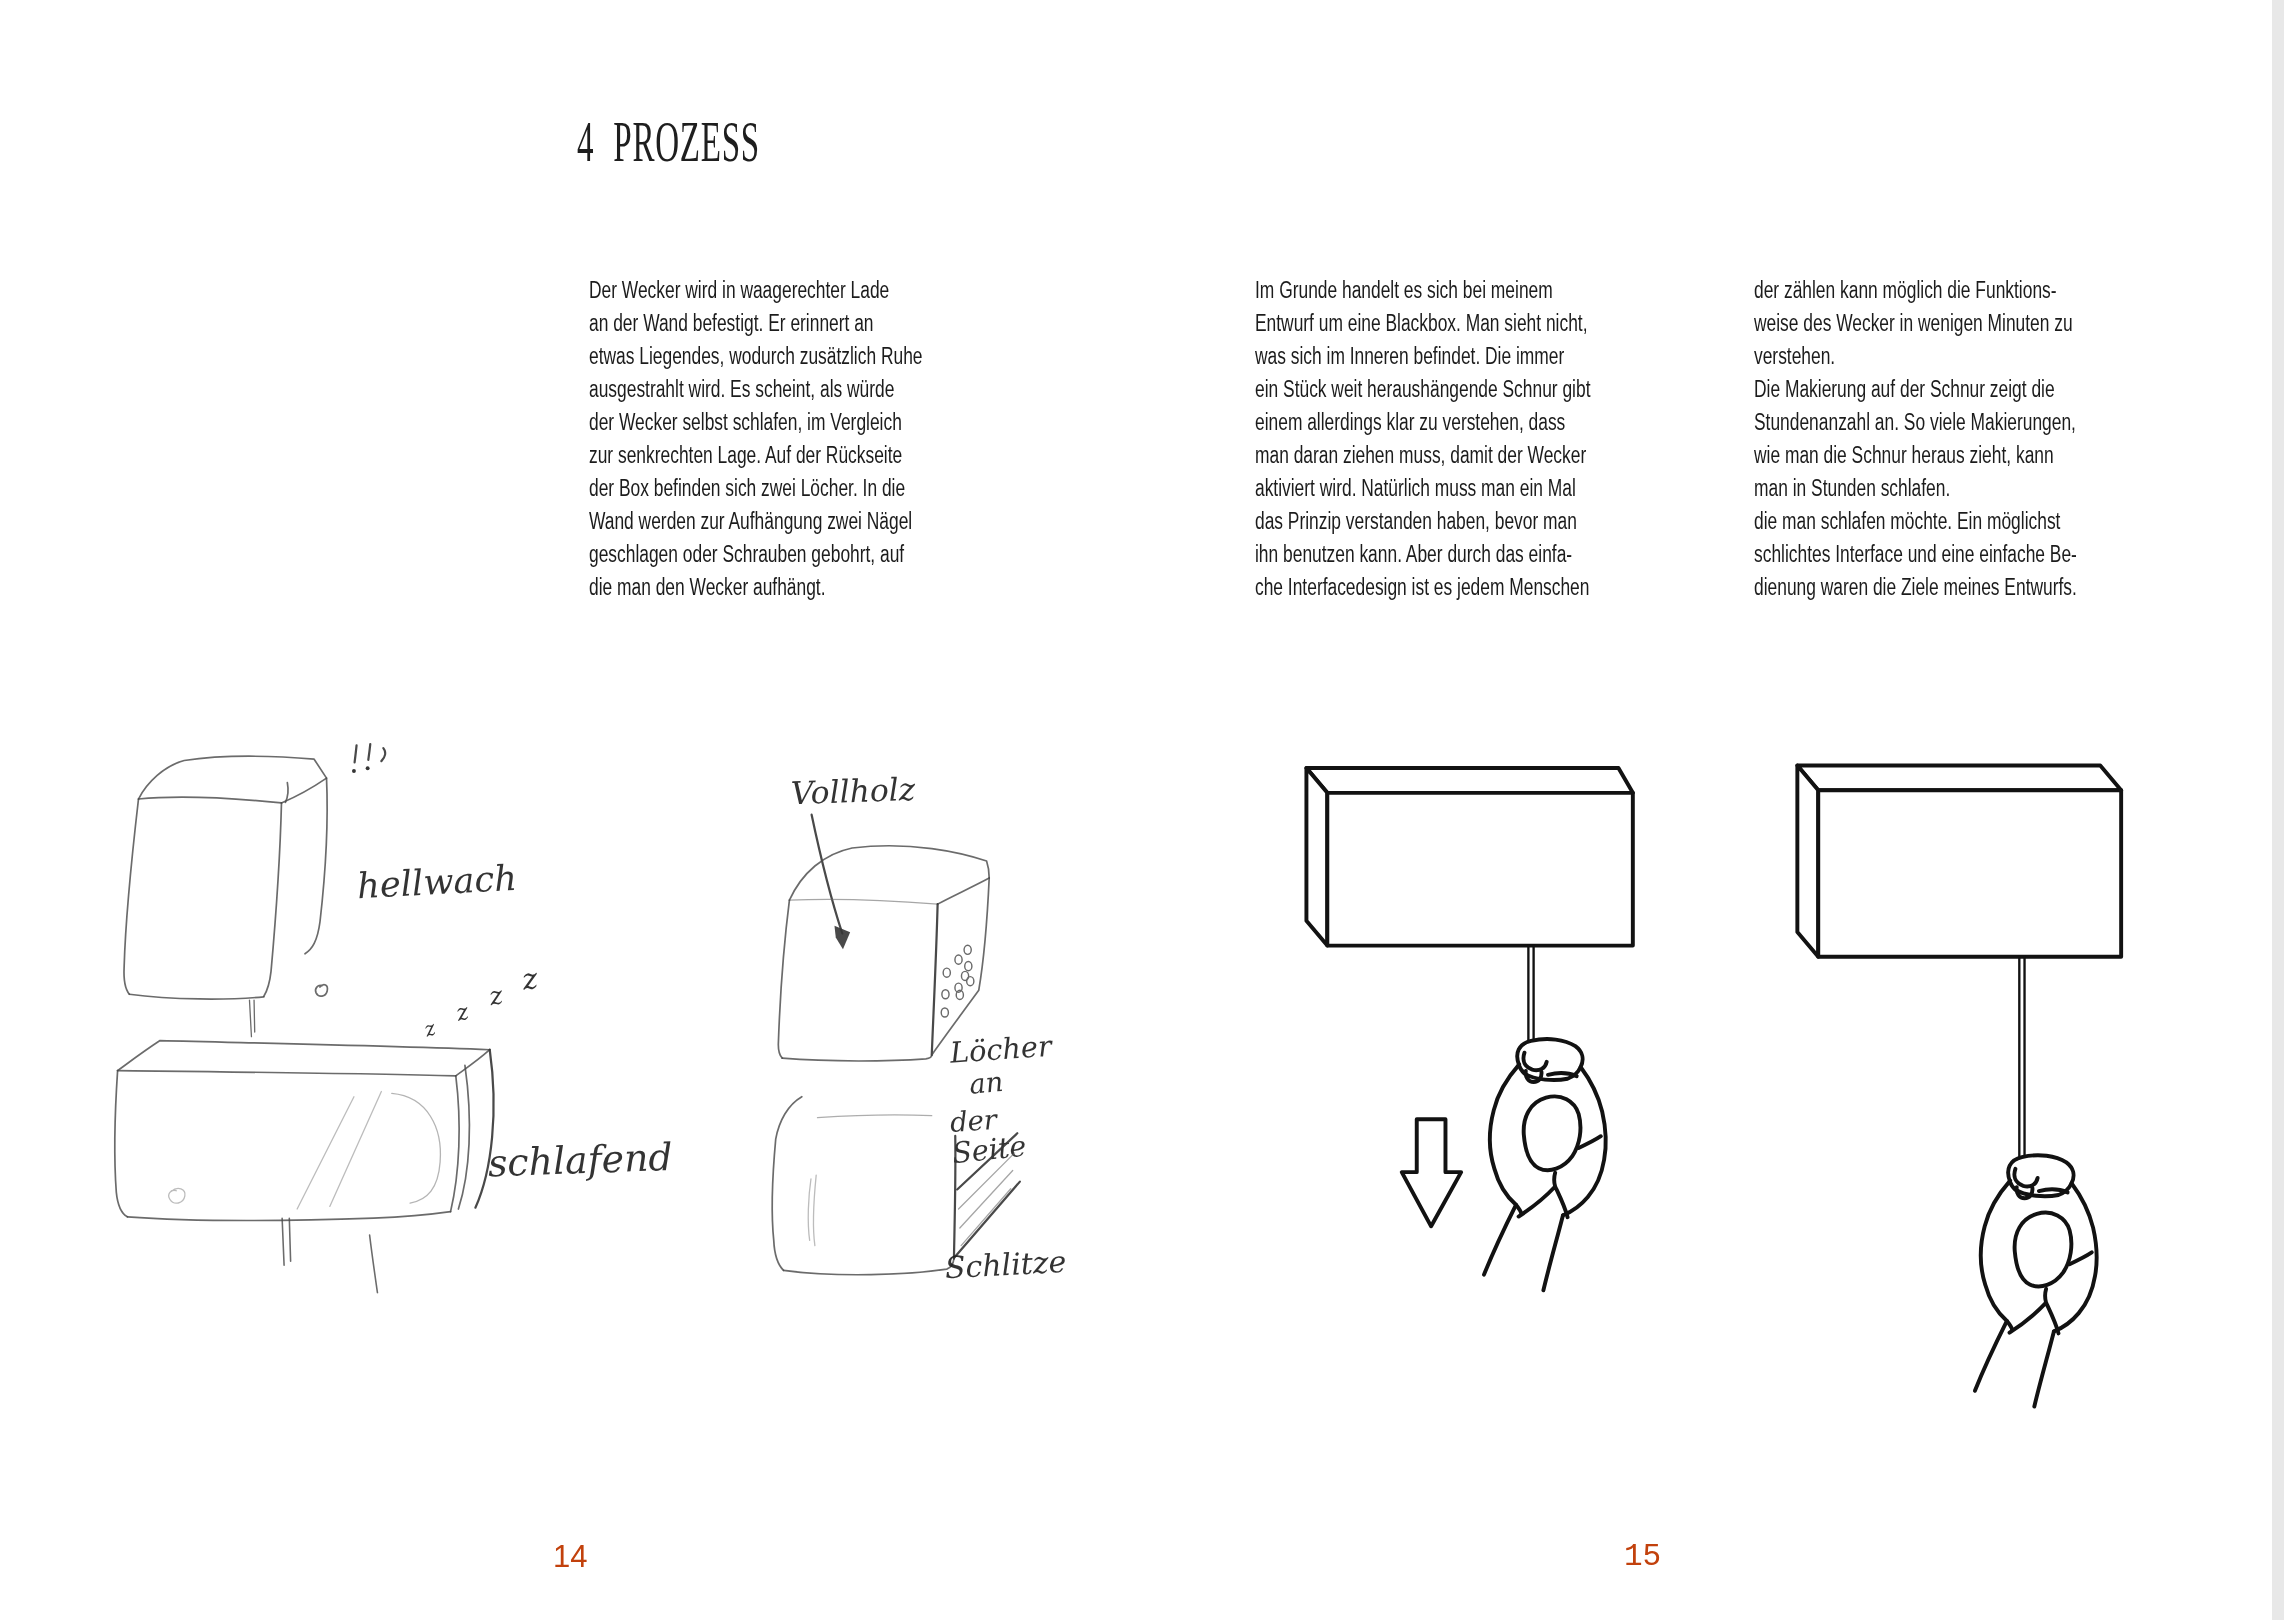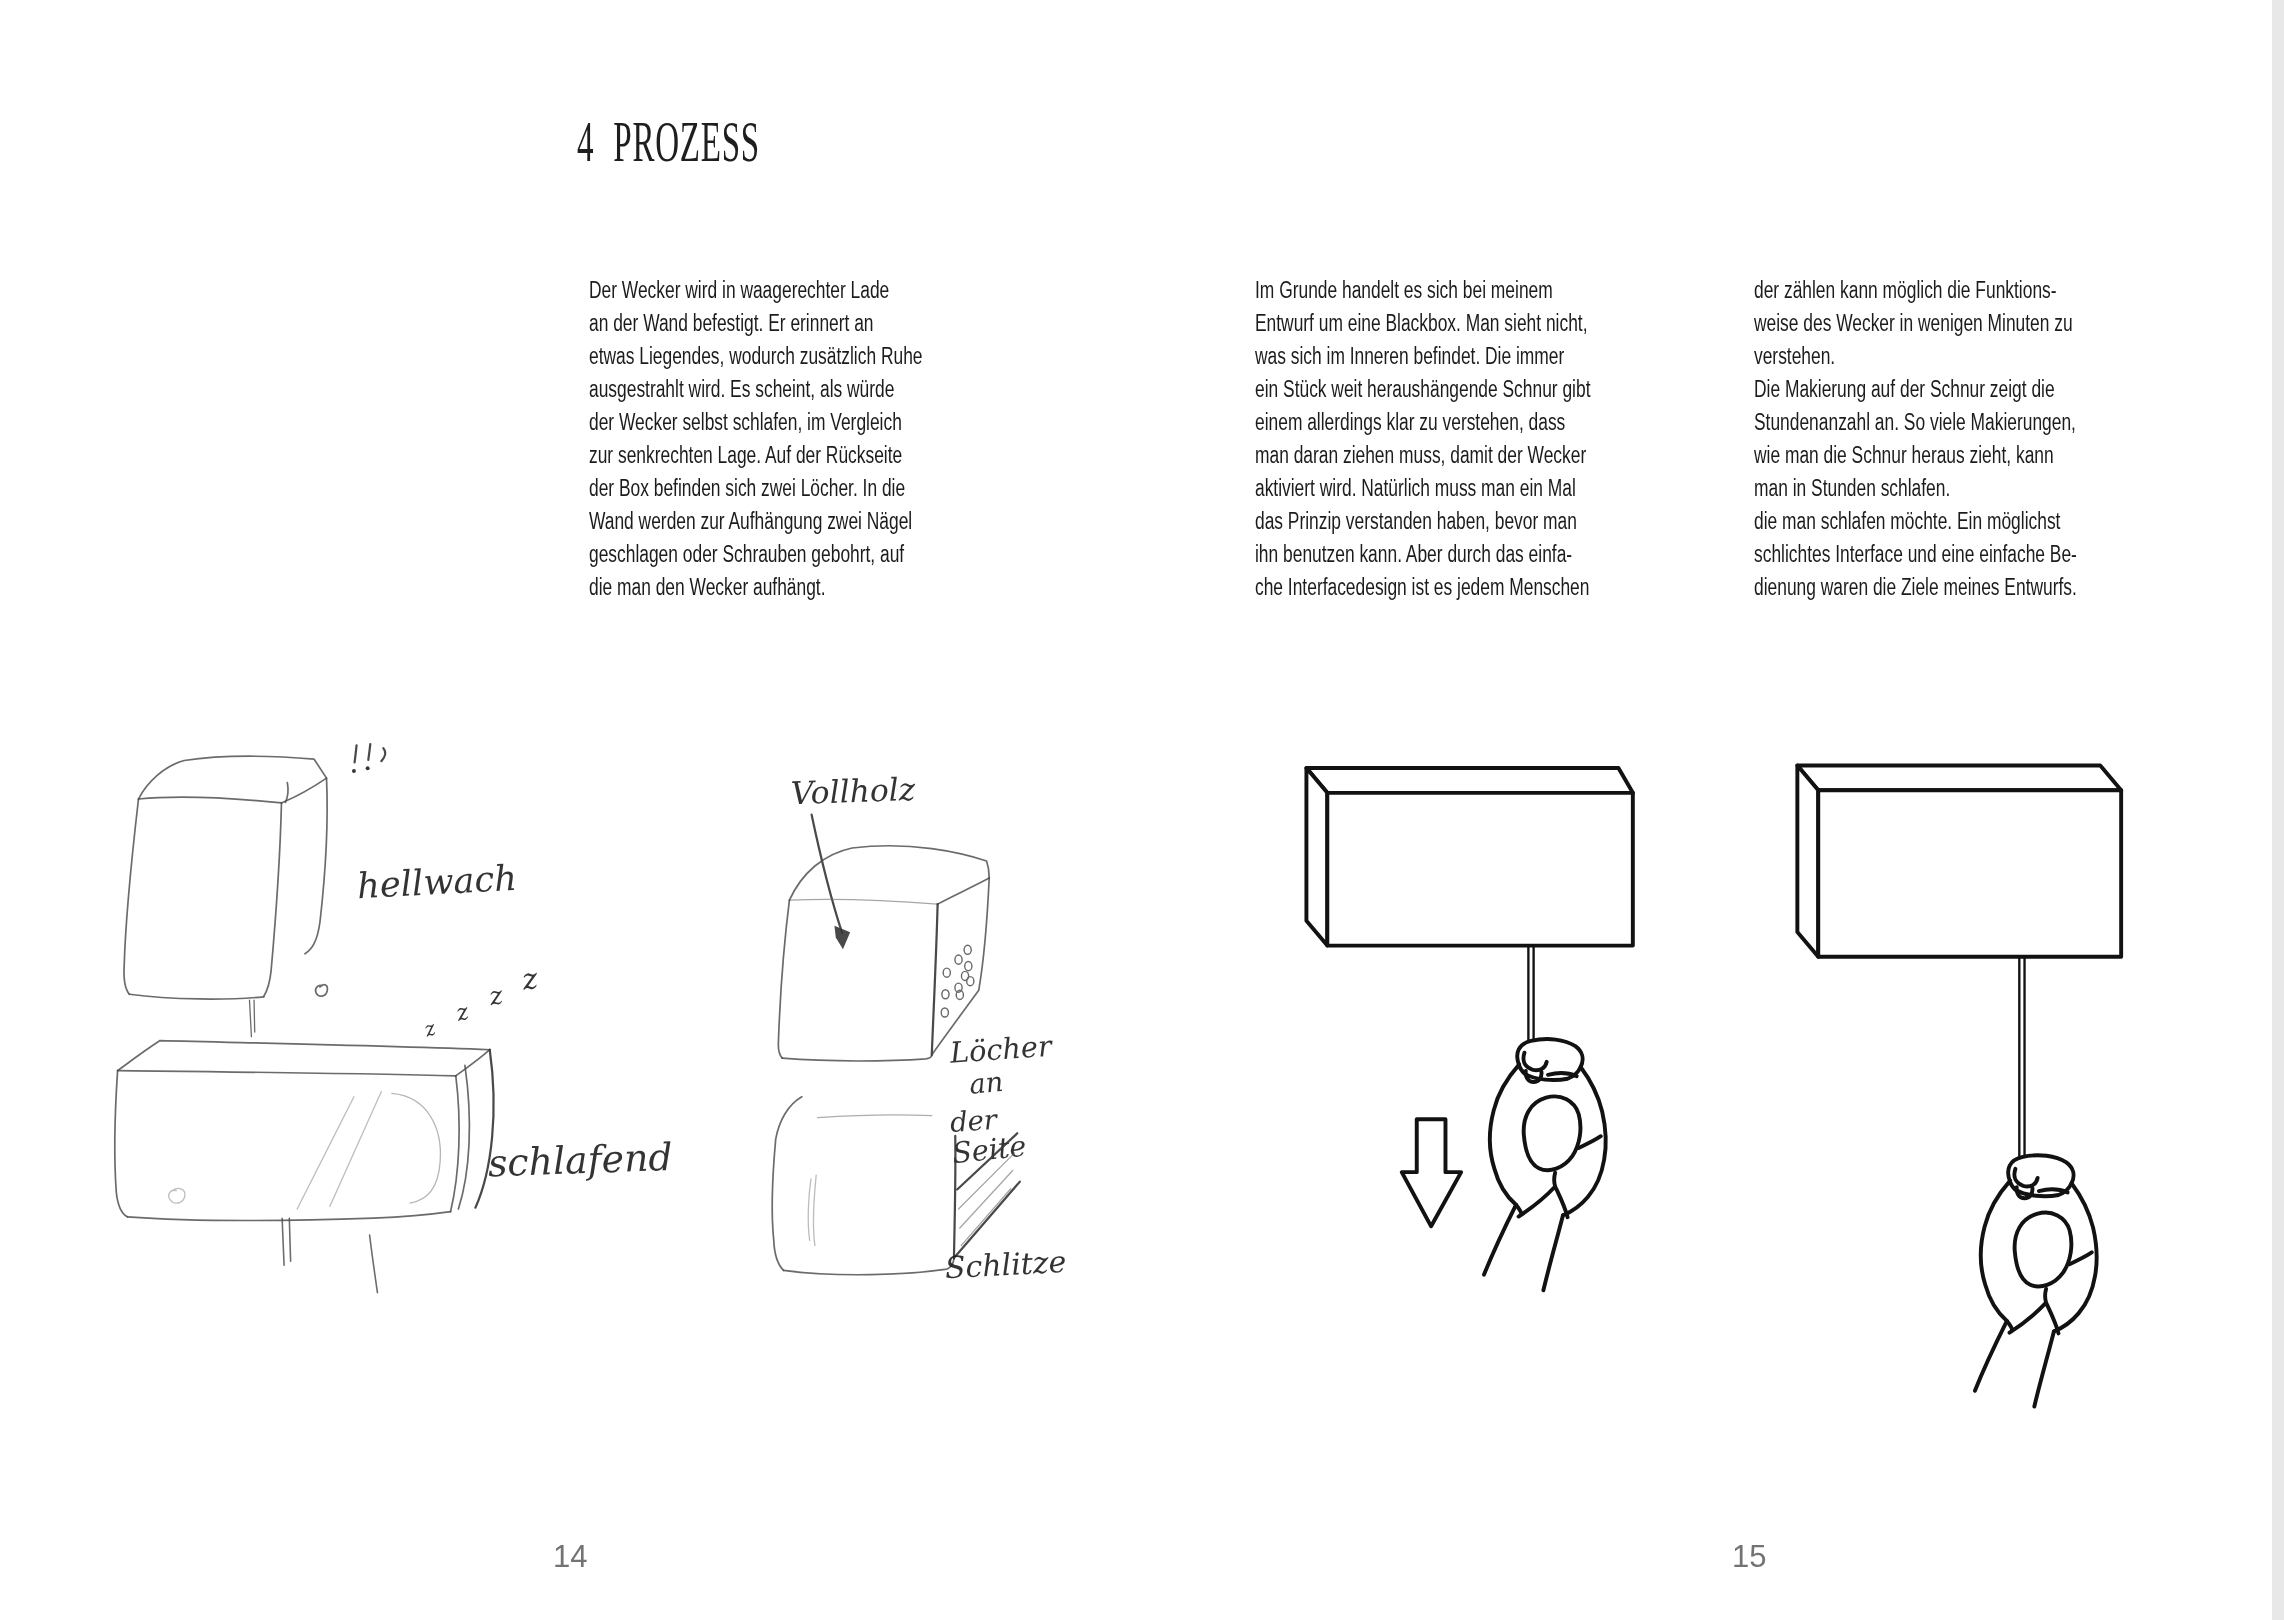--- a/index.html
+++ b/index.html
@@ -7,22 +7,22 @@
         font-family:"Liberation Sans",sans-serif;}
   .chapter-title{position:absolute;left:577px;top:113px;white-space:nowrap;
         font-family:"Liberation Serif",serif;font-size:57px;line-height:1;color:#1e1e1e;
         transform:scaleX(.58);transform-origin:left top;}
   .chapter-title .num{letter-spacing:0;}
   .chapter-title .word{margin-left:34px;letter-spacing:1.3px;}
   .col{position:absolute;top:274px;width:457px;
        font-size:23.5px;line-height:33px;color:#1c1c1c;white-space:pre-line;
        transform:scaleX(.74);transform-origin:left top;}
   .col1{left:589px;} .col2{left:1255px;} .col3{left:1754px;}
-  .pageno{position:absolute;top:1539px;font-size:31px;color:#737373;}
-  .pageno.left{left:553px;} .pageno.right{left:1732px;}
+  .pageno{position:absolute;top:1539px;font-size:31px;color:#c2410c;}
+  .pageno.left{left:553px;} .pageno.right{left:1624px;font-family:Liberation Mono, monospace;}
   svg{position:absolute;}
   .pencil{stroke:#4a4a4a;stroke-width:2.6;fill:none;stroke-linecap:round;stroke-linejoin:round;opacity:.82;}
   .pencil-dark{stroke:#353535;stroke-width:3.4;fill:none;stroke-linecap:round;stroke-linejoin:round;opacity:.9;}
   .pencil-light{stroke:#6a6a6a;stroke-width:2;fill:none;stroke-linecap:round;opacity:.45;}
   .hw{font-family:"DejaVu Serif",serif;font-style:italic;fill:#1d1d1d;opacity:.9;}
   .ink{stroke:#121212;stroke-width:6;fill:none;stroke-linecap:round;stroke-linejoin:round;}
   .ink-thin{stroke:#121212;stroke-width:3.6;fill:none;stroke-linecap:round;}
   .ink-fill{stroke:#121212;stroke-width:6;fill:#ffffff;stroke-linejoin:round;}
 </style>
 </head>

